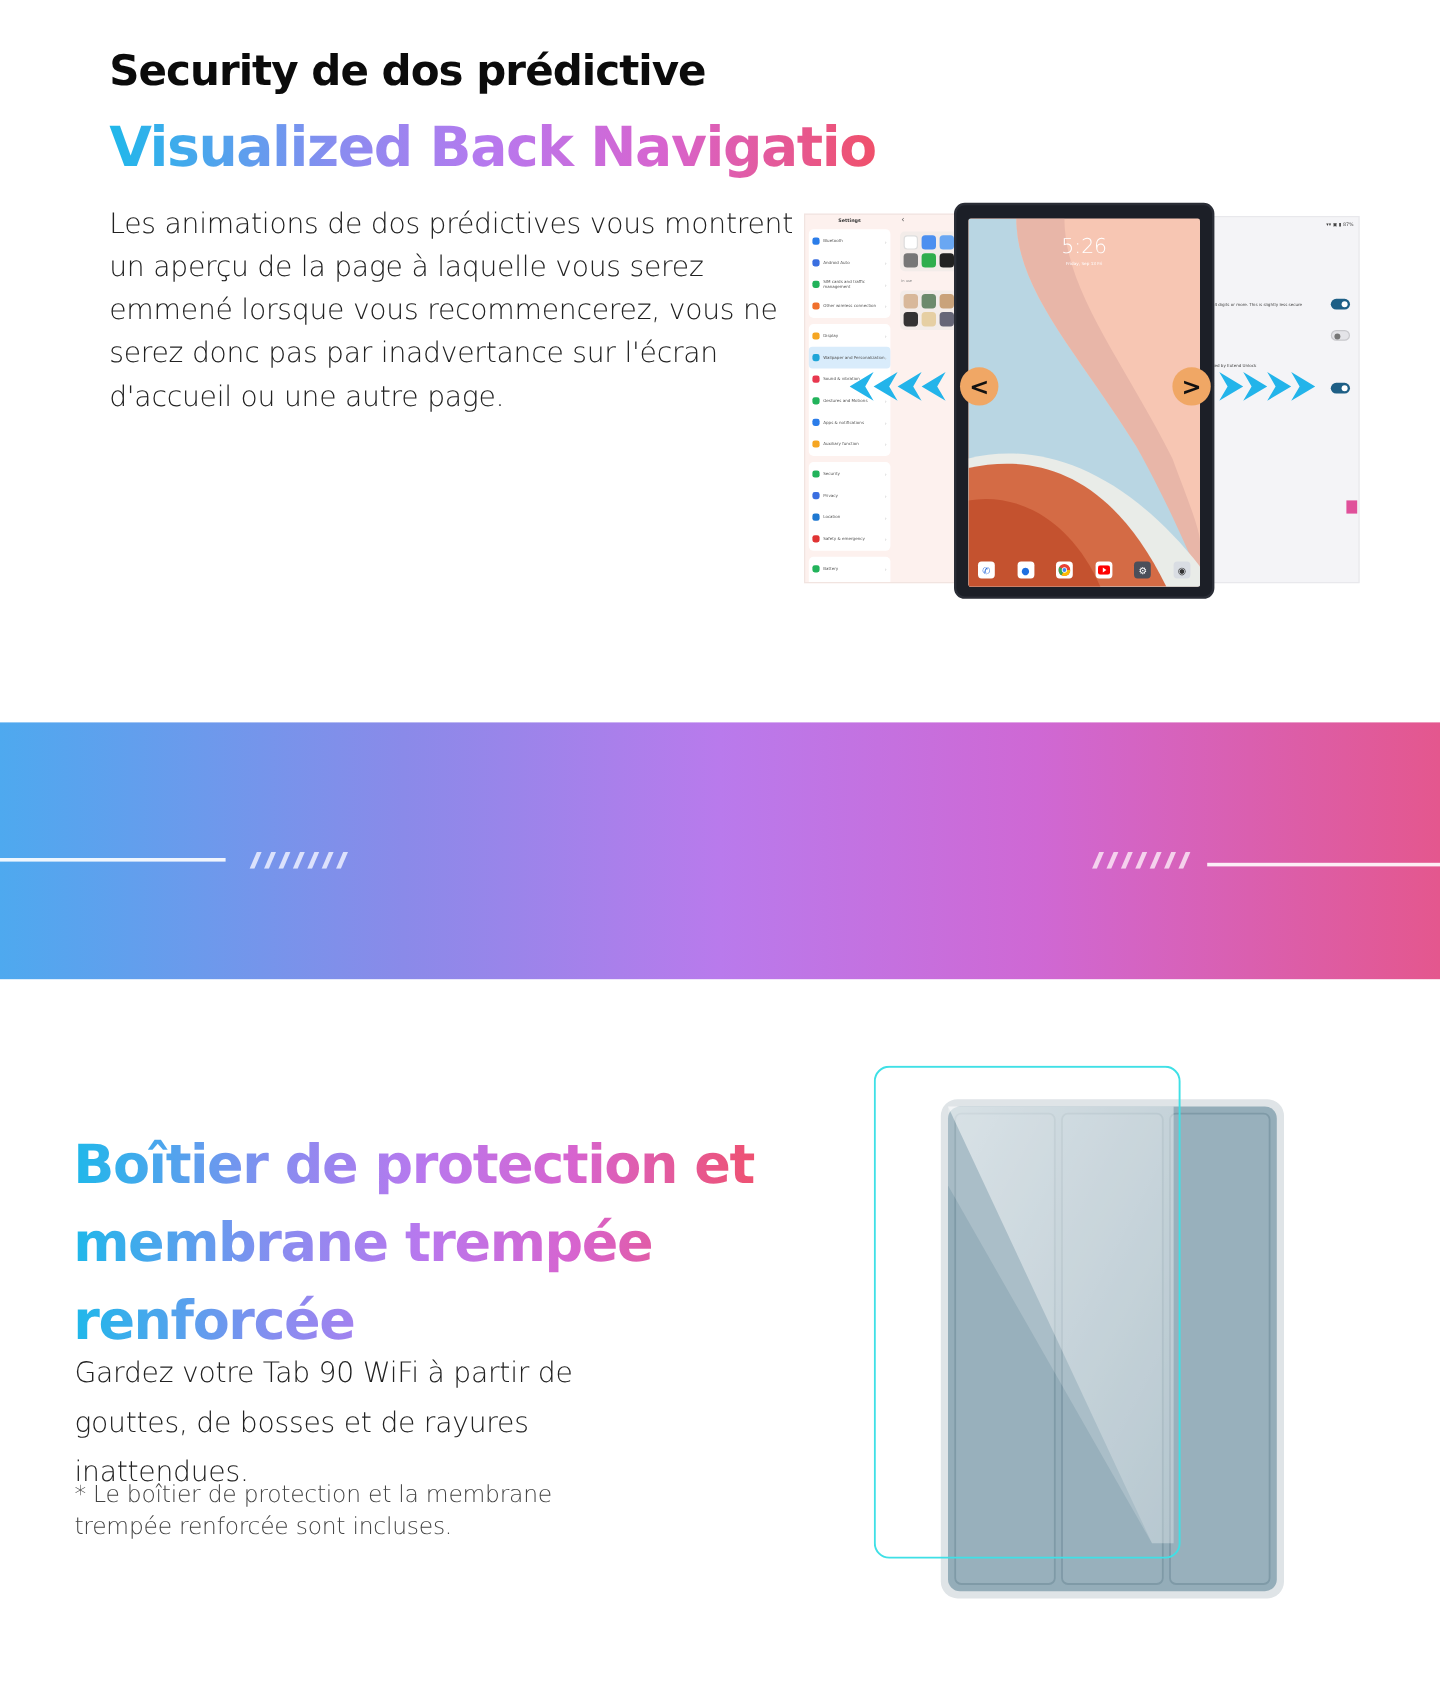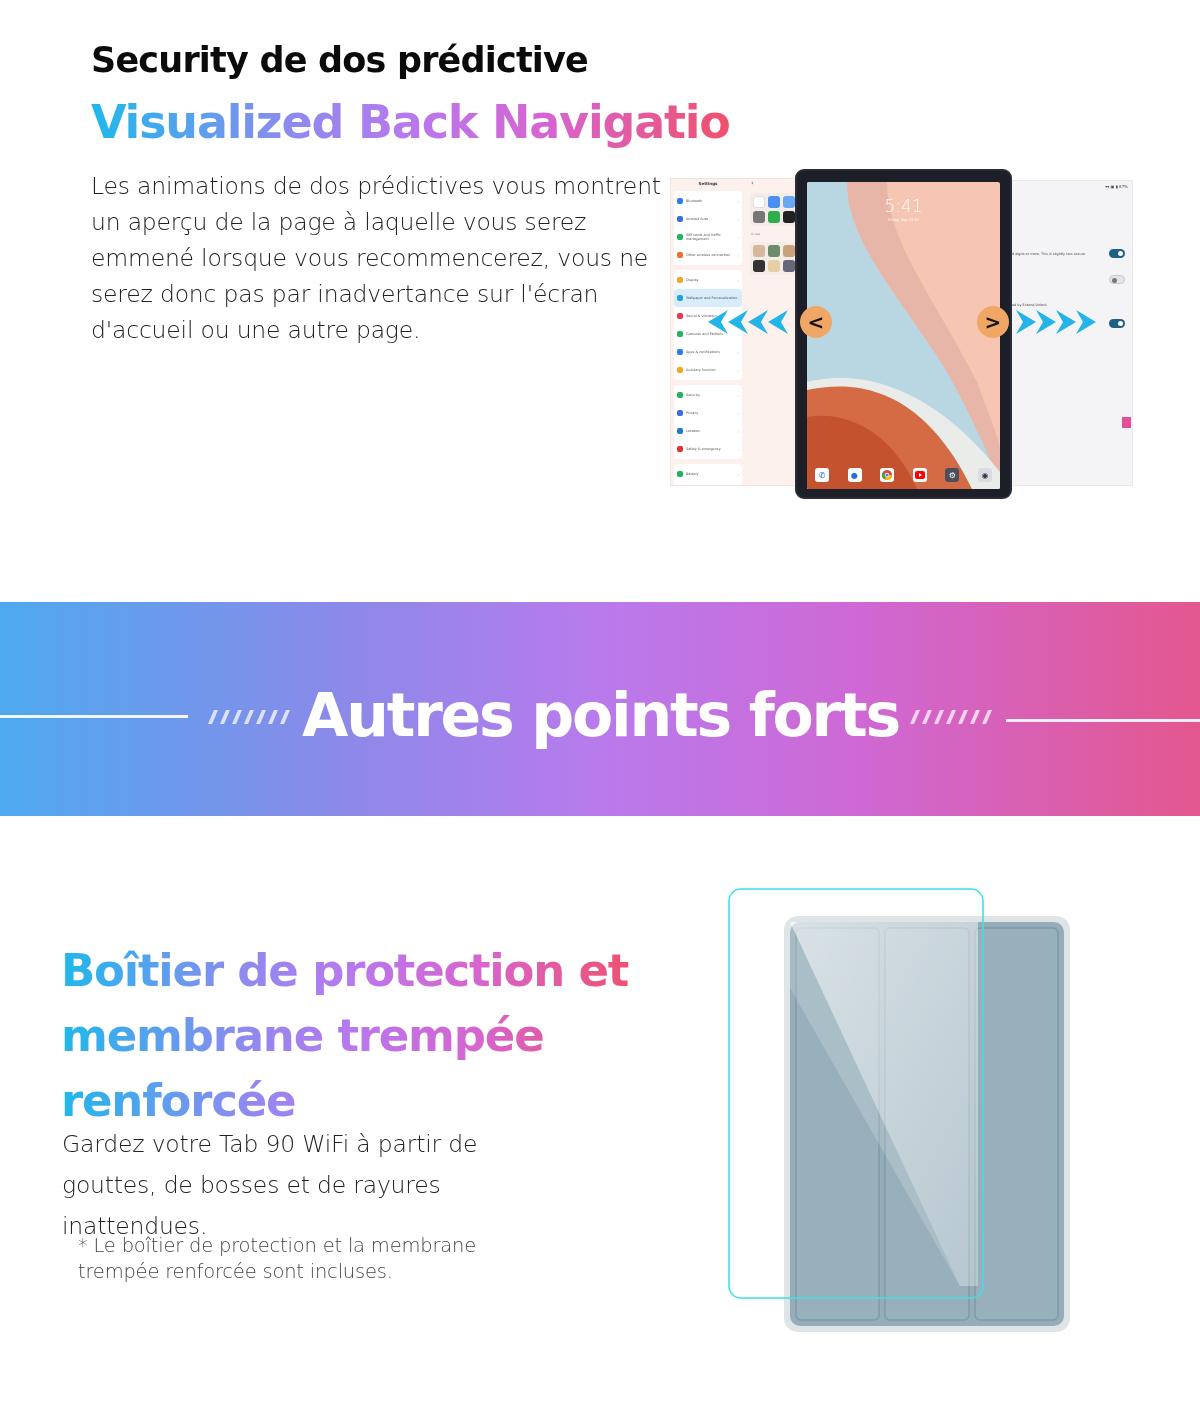--- a/index.html
+++ b/index.html
@@ -59,21 +59,21 @@
   
   .banner { position: absolute; left: 0; top: 602px; width: 1200px; height: 214px; background: linear-gradient(90deg, #4ea9ef 0%, #8a8ae9 28%, #b97aec 50%, #cf68d4 72%, #e4578e 100%); }
   .banner-line-l { position: absolute; left: 0; top: 113px; width: 188px; height: 3px; background: #fff; opacity: 0.9; }
   .banner-line-r { position: absolute; left: 1006px; top: 117px; width: 194px; height: 3px; background: #fff; opacity: 0.9; }
   .hatch { position: absolute; top: 108px; height: 14px; width: 88px; }
   .banner-title { position: absolute; left: 302px; top: 78px; font-size: 60px; font-weight: bold; color: #fff; letter-spacing: -2.2px; white-space: nowrap; }
 
   
   .s3-title { position: absolute; left: 61px; top: 938px; width: 580px; font-size: 45px; line-height: 65px; font-weight: bold; letter-spacing: -1.2px; }
   .s3-body { position: absolute; left: 62px; top: 1124px; width: 480px; font-size: 23.5px; line-height: 41px; font-weight: 300; color: #222; letter-spacing: -0.2px; }
-  .s3-note { position: absolute; left: 78px; top: 1233px; width: 480px; font-size: 19.5px; line-height: 26px; font-weight: 300; color: #444; letter-spacing: -0.2px; }
+  .s3-note { position: absolute; left: 62px; top: 1233px; width: 480px; font-size: 19.5px; line-height: 26px; font-weight: 300; color: #444; letter-spacing: -0.2px; }
 
   .case-wrap { position: absolute; left: 728px; top: 888px; width: 345px; height: 447px; }
 </style>
 </head>
 <body>
 
 <div>
   <h2 class="s1-kicker">Security de dos prédictive</h2>
   <h1 class="s1-title grad-text">Visualized Back Navigation</h1>
   <p class="s1-body">Les animations de dos prédictives vous montrent un aperçu de la page à laquelle vous serez emmené lorsque vous recommencerez, vous ne serez donc pas par inadvertance sur l'écran d'accueil ou une autre page.</p>
@@ -204,21 +204,21 @@
 
     <div class="tablet">
       <div class="screen">
         <svg class="wall-svg" width="193" height="307" viewBox="0 0 193 307">
           <path d="M0 0 L40 0 C 40 60, 90 110, 140 190 C 170 240, 185 280, 193 300 L193 307 L0 307 Z" fill="#b9d6e3"></path>
           <path d="M40 0 L80 0 C 80 60, 130 120, 170 200 C 185 240, 193 260, 193 270 L193 300 C 180 270, 165 235, 140 190 C 90 110, 40 60, 40 0 Z" fill="#e8b6a8"></path>
           <path d="M0 200 C 60 185, 130 210, 193 290 L193 307 L0 307 Z" fill="#e9ece8"></path>
           <path d="M0 208 C 60 195, 120 215, 165 307 L0 307 Z" fill="#d46b45"></path>
           <path d="M0 235 C 40 228, 85 250, 110 307 L0 307 Z" fill="#c4522f"></path>
         </svg>
-        <div class="clock">5:41</div>
+        <div class="clock">5:26</div>
         <div class="date">Friday, Sep 13 Fri</div>
         <div class="dock">
           <span style="background:#fff;color:#1a5fd6">✆</span>
           <span style="background:#fff;color:#1f6fe0">●</span>
           <span style="background:#fff">
               <svg width="10" height="10" viewBox="0 0 10 10">
                 <circle cx="5" cy="5" r="5" fill="#e94235"></circle>
                 <path d="M5 5 L10 5 A5 5 0 0 1 2.5 9.3 Z" fill="#fbbc04"></path>
                 <path d="M5 5 L2.5 9.3 A5 5 0 0 1 0.7 2.5 Z" fill="#34a853"></path>
                 <circle cx="5" cy="5" r="2.2" fill="#fff"></circle>
@@ -270,21 +270,20 @@
     <g fill="#eef0ff" opacity="0.85">
       <path d="M4 14 L10 0 L14 0 L8 14 Z"></path>
         <path d="M16 14 L22 0 L26 0 L20 14 Z"></path>
         <path d="M28 14 L34 0 L38 0 L32 14 Z"></path>
       <path d="M40 14 L46 0 L50 0 L44 14 Z"></path>
         <path d="M52 14 L58 0 L62 0 L56 14 Z"></path>
         <path d="M64 14 L70 0 L74 0 L68 14 Z"></path>
       <path d="M76 14 L82 0 L86 0 L80 14 Z"></path>
     </g>
   </svg>
-  <div class="banner-title">Autres points forts</div>
   <svg class="hatch" style="left:906px" viewBox="0 0 88 14">
     <g fill="#fbe6f5" opacity="0.85">
       <path d="M4 14 L10 0 L14 0 L8 14 Z"></path>
         <path d="M16 14 L22 0 L26 0 L20 14 Z"></path>
         <path d="M28 14 L34 0 L38 0 L32 14 Z"></path>
       <path d="M40 14 L46 0 L50 0 L44 14 Z"></path>
         <path d="M52 14 L58 0 L62 0 L56 14 Z"></path>
         <path d="M64 14 L70 0 L74 0 L68 14 Z"></path>
       <path d="M76 14 L82 0 L86 0 L80 14 Z"></path>
     </g>

